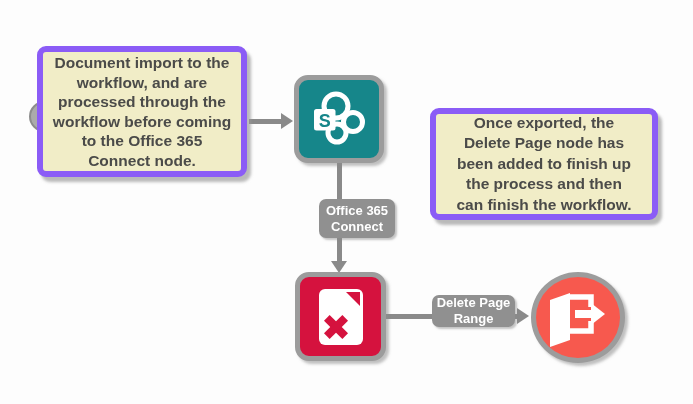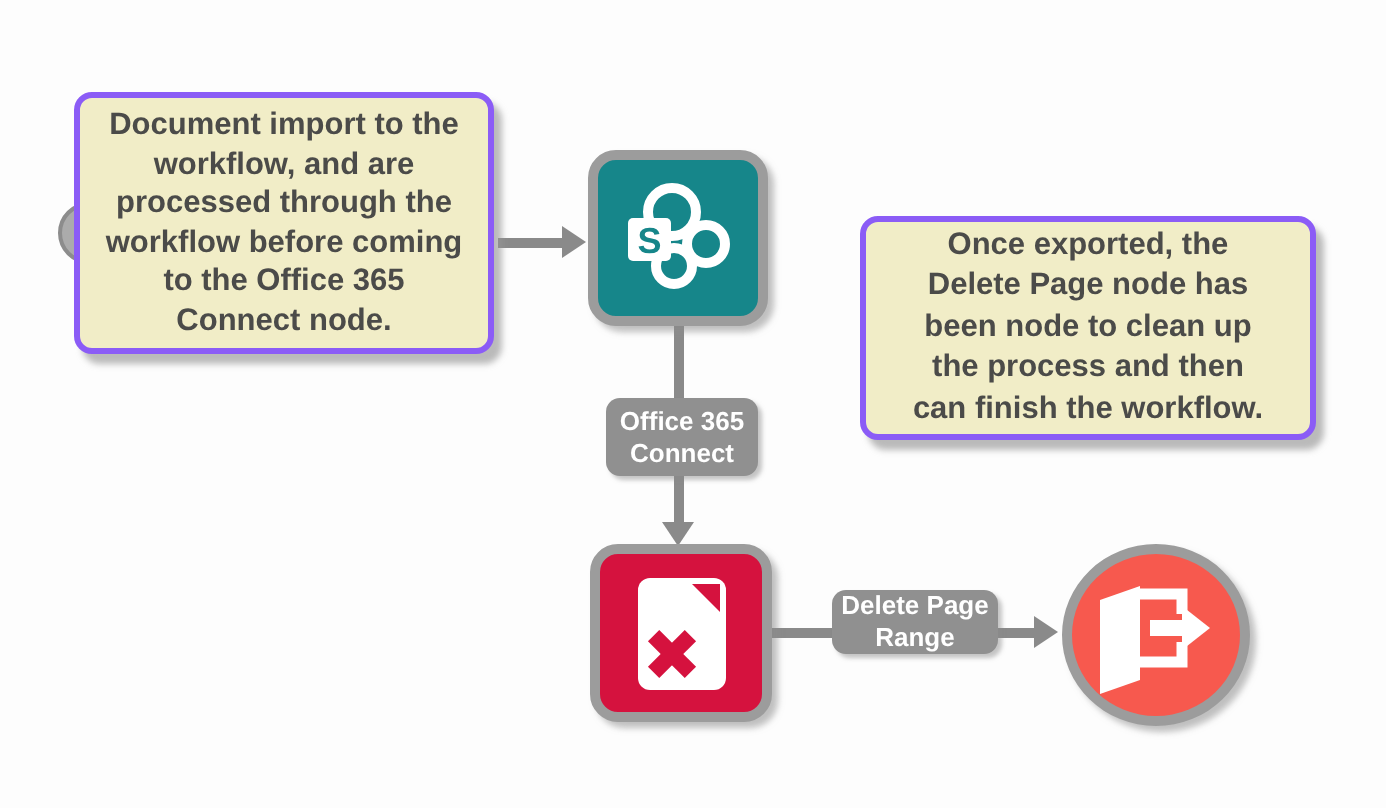--- a/index.html
+++ b/index.html
@@ -11,21 +11,21 @@
     position:relative;
     width:693px;height:404px;
     background:#FDFDFD;
     overflow:hidden;
   }
   
   .note{
     position:absolute;
     box-sizing:border-box;
     background:#F1EDC7;
-    border:3px solid #8b5cf6;
+    border:6px solid #8b5cf6;
     border-radius:9px;
     box-shadow:4px 5px 3px rgba(150,150,150,0.65);
     display:flex;align-items:center;justify-content:center;
     text-align:center;
     color:#4B4B49;
     font-weight:bold;
     font-size:15.5px;
     line-height:19.5px;
     white-space:pre-line;
     z-index:2;
@@ -69,20 +69,21 @@
     border-radius:7px;
     box-shadow:2px 2px 2px rgba(140,140,140,0.5);
     display:flex;align-items:center;justify-content:center;
     text-align:center;
     color:#FFFFFF;
     font-weight:bold;
     font-size:13px;
     line-height:16px;
     white-space:pre-line;
     z-index:3;
+    margin-left:16px;
   }
   #label-office{left:303px;top:199px;width:76px;height:39px;}
   #label-delete{left:416px;top:295px;width:83px;height:32px;}
   .icon-svg{display:block;}
 </style>
 </head>
 <body>
 
 <div class="canvas">
 
@@ -99,21 +100,21 @@
     <span>Document import to the
 workflow, and are
 processed through the
 workflow before coming
 to the Office 365
 Connect node.</span>
   </div>
   <div class="note" id="note-right">
     <span>Once exported, the
 Delete Page node has
-been node to clean up
+been added to finish up
 the process and then
 can finish the workflow.</span>
   </div>
 
   <div class="node" id="node-sharepoint">
     <svg class="icon-svg" width="80" height="78" viewBox="0 0 80 78">
       <circle cx="37" cy="26" r="12" fill="none" stroke="#FFFFFF" stroke-width="5"></circle>
       <circle cx="54" cy="42" r="9.5" fill="none" stroke="#FFFFFF" stroke-width="5"></circle>
       <circle cx="38" cy="53" r="9" fill="none" stroke="#FFFFFF" stroke-width="5"></circle>
       <rect x="15" y="29" width="21.5" height="21.5" rx="2.5" fill="#FFFFFF"></rect>

